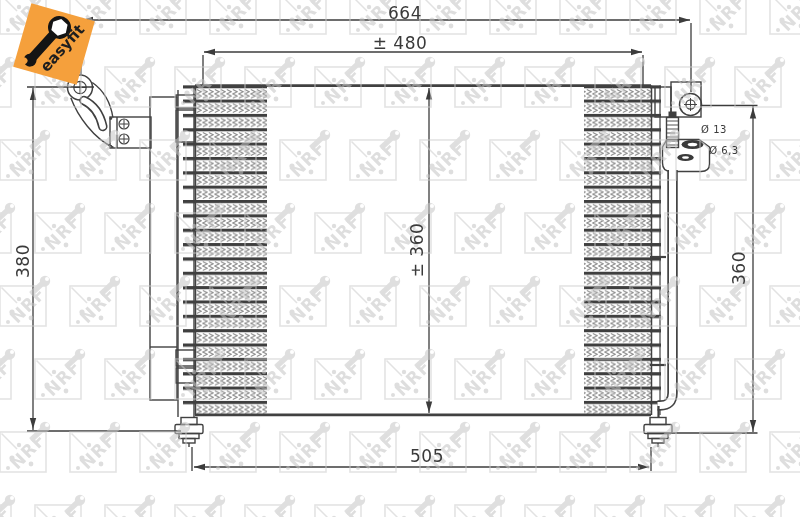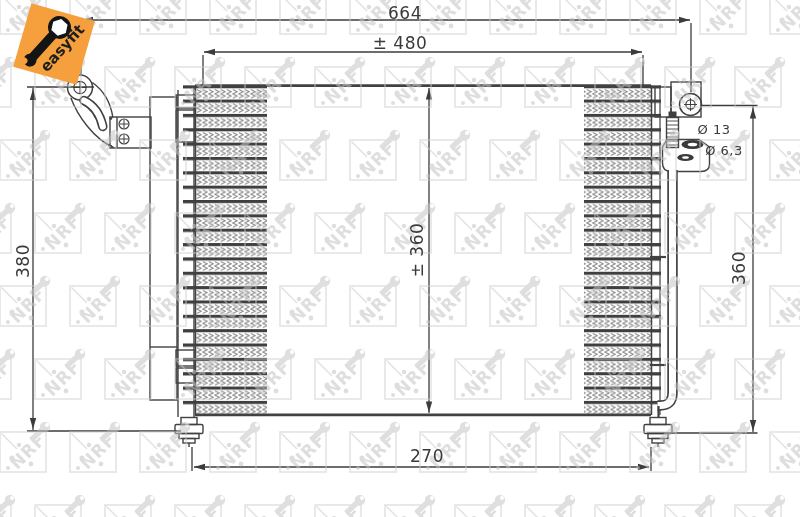--- a/index.html
+++ b/index.html
@@ -8,21 +8,21 @@
     overflow:hidden;font-family:"DejaVu Sans","Liberation Sans",sans-serif;
   }
   .layer{position:absolute;left:0;top:0;}
   .wm-layer{opacity:.55;pointer-events:none;}
   .dim{
     position:absolute;width:80px;height:20px;line-height:20px;
     text-align:center;font-size:17px;color:#3a3a3a;letter-spacing:.5px;
     white-space:nowrap;
   }
   .dim-v{transform:rotate(-90deg);transform-origin:center center;}
-  .dim-small{font-size:13px;}
+  .dim-small{font-size:10px;}
 </style>
 </head>
 <body>
 
 <div class="canvas">
 
   <svg class="layer" width="800" height="517" viewBox="0 0 800 517">
     <defs>
       <pattern id="fins" patternUnits="userSpaceOnUse" x="196" y="85.2" width="6" height="14.35">
         <rect x="0" y="0" width="6" height="3.1" fill="#3f3f3f"></rect>
@@ -204,17 +204,17 @@
       <circle cx="-32.5" cy="-11" r="3.4" fill="#F5A03C"></circle>
       <text x="-26" y="14" font-size="15" font-weight="bold" fill="#1e1e1e" font-family="DejaVu Sans, sans-serif">easyfit</text>
     </g>
   </svg>
 
   <div class="dim" style="left:365px;top:3px;">664</div>
   <div class="dim" style="left:360px;top:33px;">± 480</div>
   <div class="dim dim-v" style="left:377px;top:240px;">± 360</div>
   <div class="dim dim-v" style="left:-17px;top:251px;">380</div>
   <div class="dim dim-v" style="left:699px;top:258px;">360</div>
-  <div class="dim" style="left:387px;top:446px;">270</div>
+  <div class="dim" style="left:387px;top:446px;">505</div>
   <div class="dim dim-small" style="left:674px;top:120px;">Ø 13</div>
   <div class="dim dim-small" style="left:684px;top:141px;">Ø 6,3</div>
 
 </div>
 
 </body></html>

